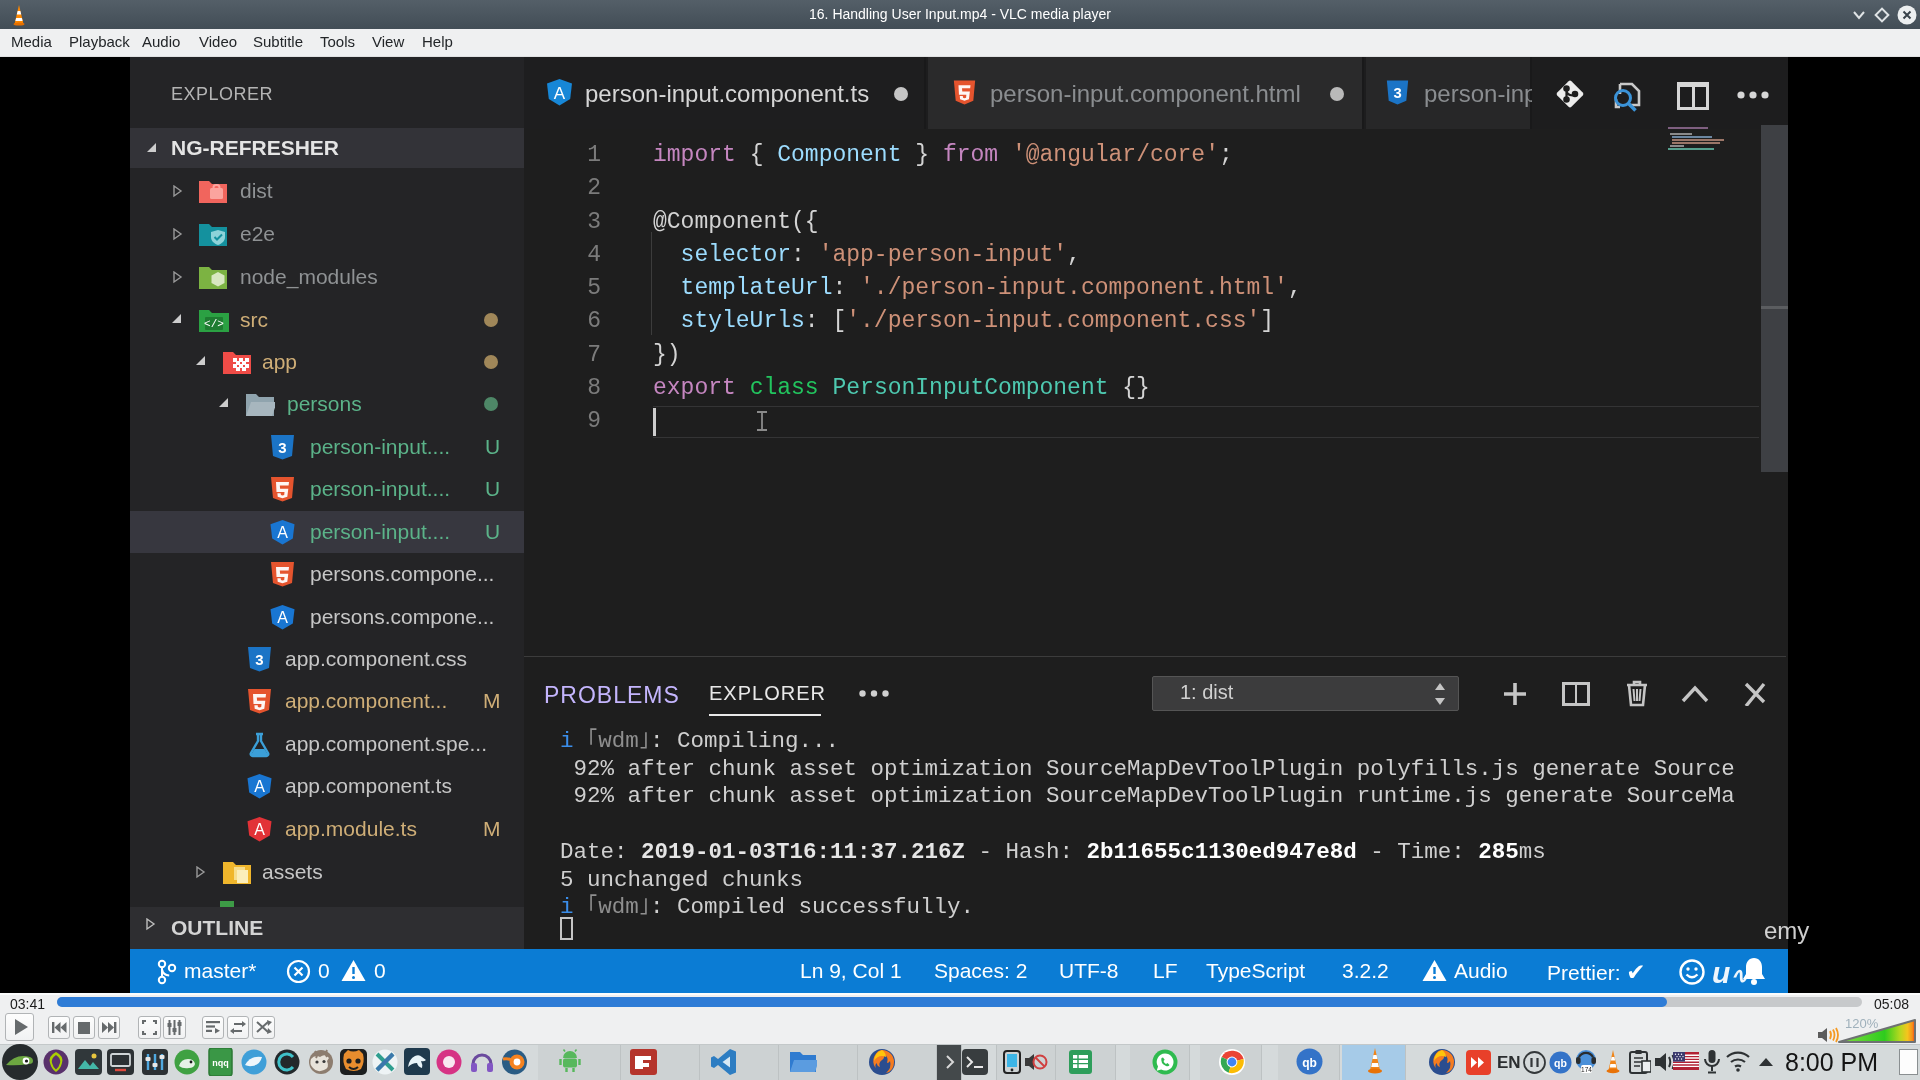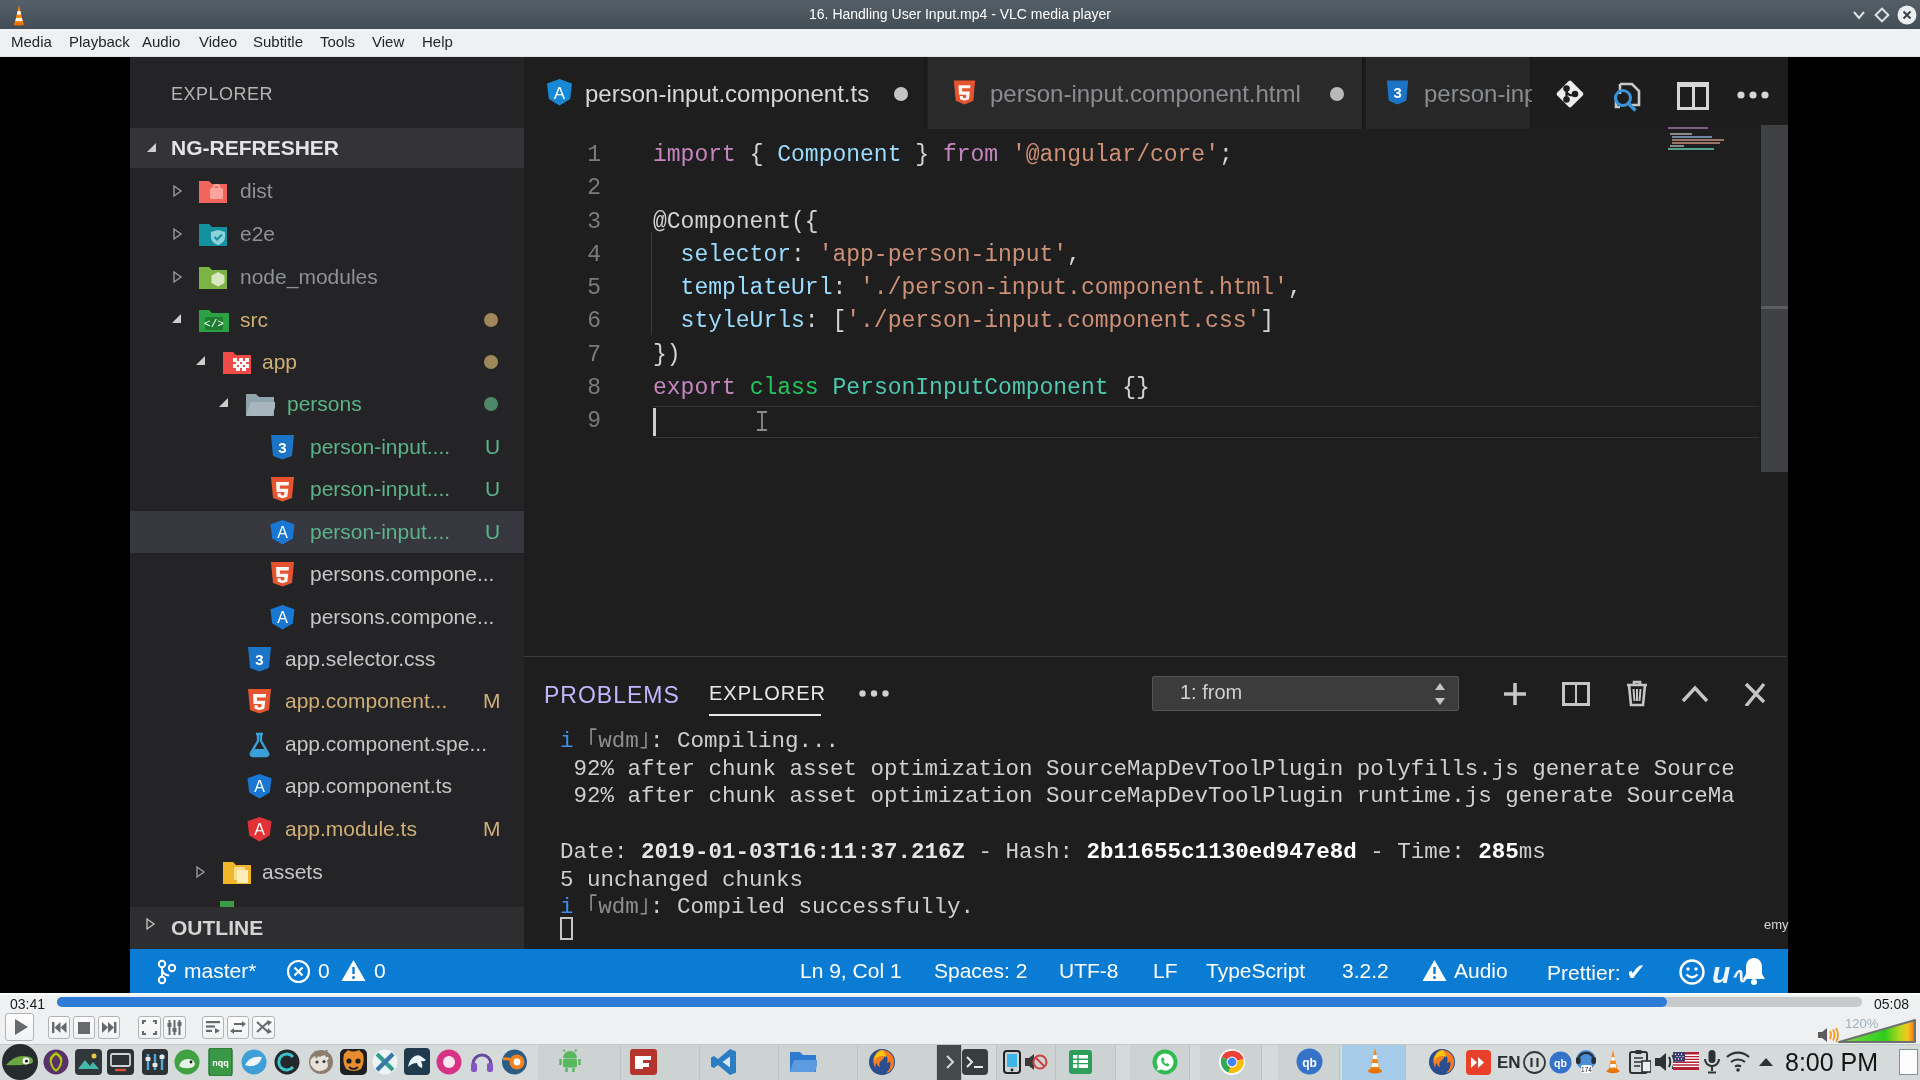--- a/index.html
+++ b/index.html
@@ -185,21 +185,21 @@
 <div class="abs" style="left:240px;top:222px;font-size:21px;color:#8f9294">e2e</div>
 <div class="abs" style="left:240px;top:265px;font-size:21px;color:#8f9294">node_modules</div>
 <div class="abs" style="left:240px;top:308px;font-size:21px;color:#cfae77">src</div>
 <div class="abs" style="left:262px;top:350px;font-size:21px;color:#cfae77">app</div>
 <div class="abs" style="left:287px;top:392px;font-size:21px;color:#5bb389">persons</div>
 <div class="abs" style="left:310px;top:435px;font-size:21px;color:#5bb389">person-input....</div>
 <div class="abs" style="left:310px;top:477px;font-size:21px;color:#5bb389">person-input....</div>
 <div class="abs" style="left:310px;top:520px;font-size:21px;color:#5bb389">person-input....</div>
 <div class="abs" style="left:310px;top:562px;font-size:21px;color:#c6c6c6">persons.compone...</div>
 <div class="abs" style="left:310px;top:605px;font-size:21px;color:#c6c6c6">persons.compone...</div>
-<div class="abs" style="left:285px;top:647px;font-size:21px;color:#c6c6c6">app.selector.css</div>
+<div class="abs" style="left:285px;top:647px;font-size:21px;color:#c6c6c6">app.component.css</div>
 <div class="abs" style="left:285px;top:689px;font-size:21px;color:#cfae77">app.component...</div>
 <div class="abs" style="left:285px;top:732px;font-size:21px;color:#c6c6c6">app.component.spe...</div>
 <div class="abs" style="left:285px;top:774px;font-size:21px;color:#c6c6c6">app.component.ts</div>
 <div class="abs" style="left:285px;top:817px;font-size:21px;color:#cfae77">app.module.ts</div>
 <div class="abs" style="left:262px;top:860px;font-size:21px;color:#c6c6c6">assets</div>
 
 <div class="abs" style="left:484px;top:313px;width:14px;height:14px;border-radius:7px;background:#a08759"></div>
 <div class="abs" style="left:484px;top:355px;width:14px;height:14px;border-radius:7px;background:#a08759"></div>
 <div class="abs" style="left:484px;top:397px;width:14px;height:14px;border-radius:7px;background:#4e8767"></div>
 <div class="abs" style="left:485px;top:435px;font-size:21px;color:#5bb389">U</div>
@@ -294,21 +294,21 @@
 <div class="abs" style="left:524px;top:656px;width:1262px;height:1px;background:#3c3c3c"></div>
 <div class="abs" style="left:544px;top:682px;font-size:23px;color:#c4b5fd;letter-spacing:1px">PROBLEMS</div>
 <div class="abs" style="left:709px;top:682px;font-size:20px;color:#e8e8e8;letter-spacing:1px">EXPLORER</div>
 <div class="abs" style="left:709px;top:714px;width:112px;height:2px;background:#e8e8e8"></div>
 <svg class="abs" style="left:858px;top:689px" width="32" height="9" viewBox="0 0 32 9">
     <circle cx="4.5" cy="4.5" r="3.2" fill="#cfcfcf"></circle>
     <circle cx="16" cy="4.5" r="3.2" fill="#cfcfcf"></circle>
     <circle cx="27.5" cy="4.5" r="3.2" fill="#cfcfcf"></circle>
   </svg>
 <div class="abs" style="left:1152px;top:676px;width:307px;height:35px;background:#3c3c3d;border:1px solid #555;border-radius:2px"></div>
-<div class="abs" style="left:1180px;top:681px;font-size:20px;color:#d0d0d0">1: from</div>
+<div class="abs" style="left:1180px;top:681px;font-size:20px;color:#d0d0d0">1: dist</div>
 <svg class="abs" style="left:1432px;top:681px" width="16" height="26" viewBox="0 0 16 26">
     <polygon points="8,2 13,9 3,9" fill="#c5c5c5"></polygon>
     <polygon points="8,24 13,17 3,17" fill="#c5c5c5"></polygon>
   </svg>
 <svg class="abs" style="left:1500px;top:679px" width="30" height="30" viewBox="0 0 30 30">
     <path d="M15 4 v22 M4 15 h22" stroke="#c5c5c5" stroke-width="3.6"></path>
   </svg>
 <svg class="abs" style="left:1560px;top:680px" width="32" height="28" viewBox="0 0 32 28">
     <rect x="2" y="2" width="28" height="24" fill="#c5c5c5"></rect>
     <rect x="5" y="5" width="10" height="18" fill="#1d1d1e"></rect>
@@ -372,21 +372,21 @@
     <circle cx="10" cy="11" r="1.7" fill="#fff"></circle>
     <circle cx="18" cy="11" r="1.7" fill="#fff"></circle>
     <path d="M8.5 16.5 q5.5 5.5 11 0" fill="none" stroke="#fff" stroke-width="2.4"></path>
   </svg>
 
 <div class="abs" style="left:1712px;top:956px;font-size:30px;font-style:italic;color:#ffffffee;font-weight:bold">u<span style="font-size:22px">∿</span></div>
 <svg class="abs" style="left:1742px;top:956px" width="24" height="30" viewBox="0 0 24 30">
     <path d="M12 2 c-5 0 -8 4 -8 9 v7 l-3 5 h22 l-3 -5 v-7 c0 -5 -3 -9 -8 -9 z" fill="#fff"></path>
     <circle cx="12" cy="26" r="3" fill="#fff"></circle>
   </svg>
-<div class="abs" style="left:1764px;top:917px;font-size:13px;color:#ffffffcc">emy</div>
+<div class="abs" style="left:1764px;top:917px;font-size:24px;color:#ffffffcc">emy</div>
 
 <div class="abs" id="seekrow"></div>
 <div class="abs" style="left:10px;top:996px;font-size:14px;color:#1b1b1b">03:41</div>
 <div class="abs" style="left:1874px;top:996px;font-size:14px;color:#1b1b1b">05:08</div>
 <div class="abs" style="left:57px;top:997px;width:1805px;height:10px;background:#c7c9cb;border-radius:5px"></div>
 <div class="abs" style="left:57px;top:997px;width:1610px;height:10px;background:#2e7cd6;border-radius:5px"></div>
 
 <div class="abs" id="ctrlrow"></div>
 
 <div class="abs vbtn" style="left:5px;top:1013px;width:29px;height:28px"></div>

